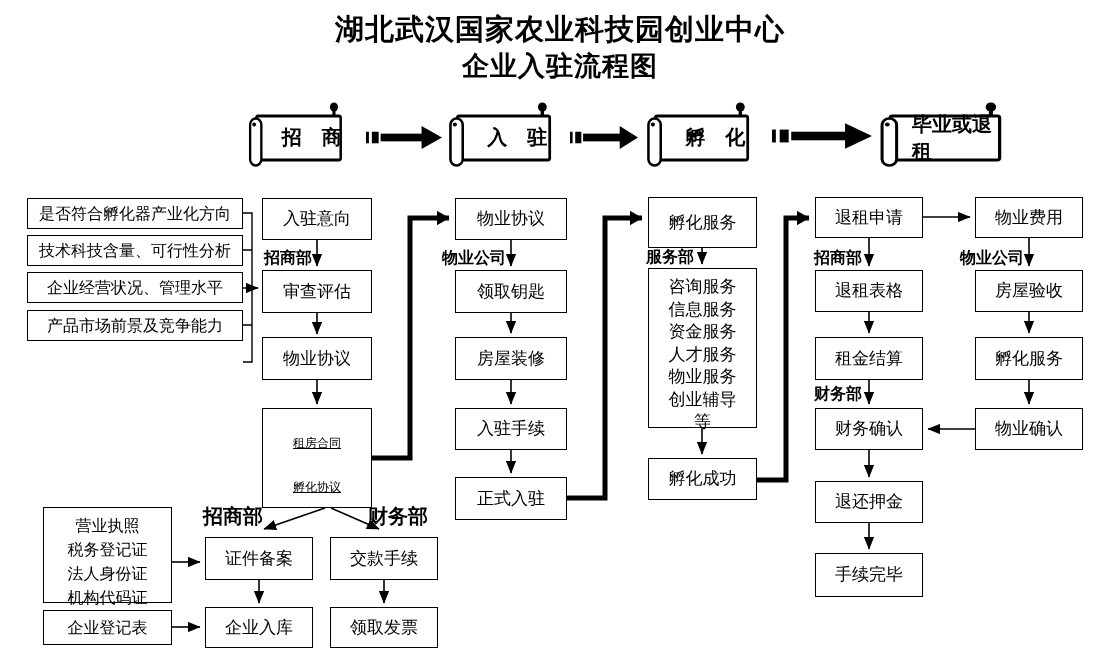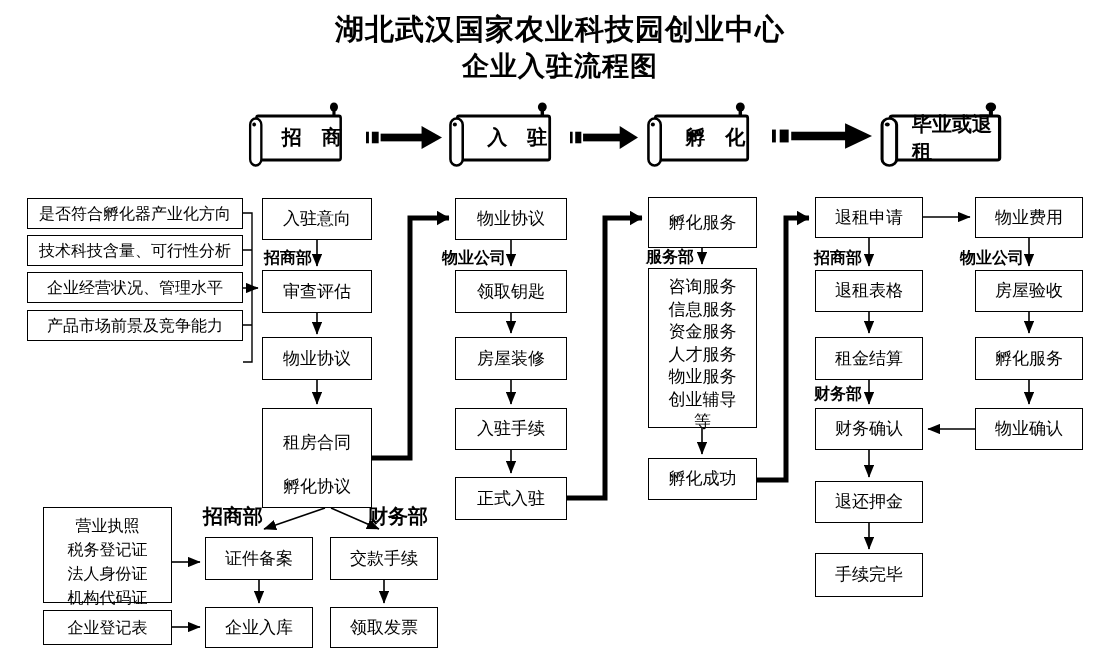--- a/index.html
+++ b/index.html
@@ -8,21 +8,21 @@
   .title1,.title2{position:absolute;left:0;width:100%;text-align:center;font-weight:bold;
          font-family:"DejaVu Serif","Liberation Serif",serif;letter-spacing:1px;}
   .title1{top:10px;font-size:29px;}
   .title2{top:48px;font-size:27px;}
   .overlay{position:absolute;left:0;top:0;z-index:1;}
   .box{position:absolute;box-sizing:border-box;border:1.7px solid #000;background:#fff;
        display:flex;align-items:center;justify-content:center;text-align:center;
        font-size:17px;line-height:1.25;z-index:2;}
   .box.small{font-size:16px;white-space:nowrap;}
   .pre{white-space:pre-line;margin-top:14px;}
-  .box.contract{font-size:17px;line-height:44px;}
+  .box.contract{font-size:12px;line-height:44px;text-decoration:underline;}
   .box.services{font-size:17px;line-height:22.5px;}
   .box.docs{font-size:16px;line-height:24px;}
   .dept{position:absolute;font-weight:bold;font-size:16px;text-align:right;z-index:2;white-space:nowrap;}
   .dept.big{font-size:20px;text-align:left;}
   .banner{position:absolute;z-index:2;}
   .banner svg{position:absolute;left:0;top:0;width:100%;height:100%;}
   .banner-label{position:absolute;left:14%;right:4%;top:16px;bottom:9px;display:flex;
        align-items:center;justify-content:center;font-weight:bold;font-size:20px;z-index:3;padding-left:15px;}
   .sarrow{position:absolute;z-index:2;}
 </style>

